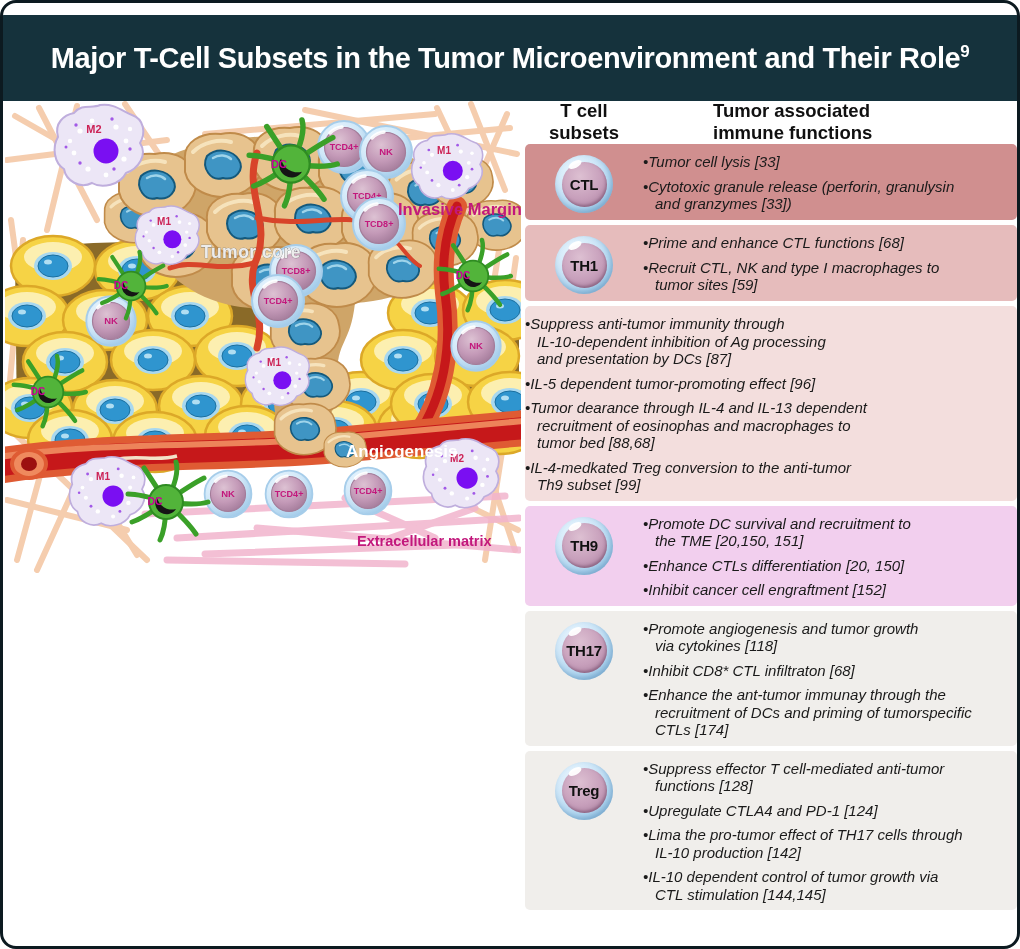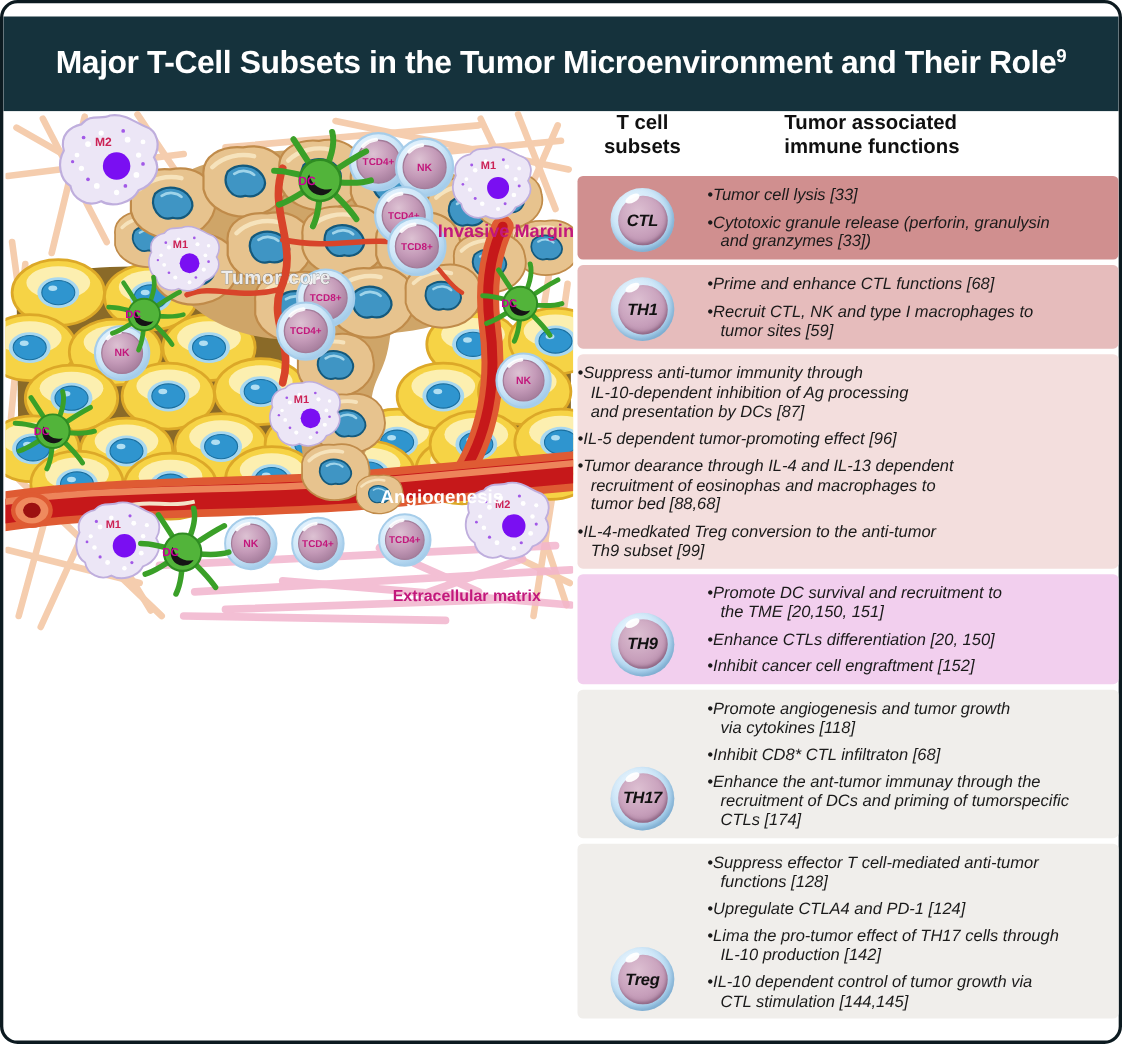--- a/index.html
+++ b/index.html
@@ -11,27 +11,27 @@
   .hdr {
     position:absolute; top:12px; left:0; right:0; height:86px; background:#15323c;
     display:flex; align-items:center; justify-content:center;
   }
   .hdr .title { color:#ffffff; font-size:29px; font-weight:bold; letter-spacing:-0.4px; white-space:nowrap; }
   .hdr .title sup { font-size:17px; font-weight:bold; }
 
   .illus { position:absolute; left:2px; top:95px; width:516px; height:478px; }
 
   .tablewrap { position:absolute; left:522px; top:97px; width:492px; }
-  .thead { display:flex; font-weight:bold; font-size:18.5px; line-height:22px; color:#101010; margin-bottom:16px; }
+  .thead { display:flex; font-weight:bold; font-size:18.5px; line-height:22px; color:#101010; margin-bottom:0; }
   .thead .c1 { width:118px; flex:0 0 118px; text-align:center; white-space:pre-line; }
   .thead .c2 { margin-left:70px; white-space:pre-line; }
 
   .trow { display:flex; border-radius:5px; padding:7px 6px 7px 0; margin-bottom:5px; }
   .trow:last-child { margin-bottom:0; }
-  .badgecol { width:118px; flex:0 0 118px; display:flex; justify-content:center; align-items:flex-end; padding-top:4px;font-style:italic; }
+  .badgecol { width:118px; flex:0 0 118px; display:flex; justify-content:center; align-items:flex-start; padding-top:4px; }
   .bullets { flex:1; list-style:none; margin:0; padding:2px 2px 0 0; }
   .bullets li {
     font-size:15px; line-height:17.5px; color:#1a1a1a;
     padding-left:12px; text-indent:-12px; white-space:pre-line; margin-bottom:7px;font-style:italic;
   }
   .bullets li:last-child { margin-bottom:0; }
   .bullets li::before { content:"\2022 "; }
 
   .badge {
     width:58px; height:58px; border-radius:50%; position:relative; flex:0 0 58px;

